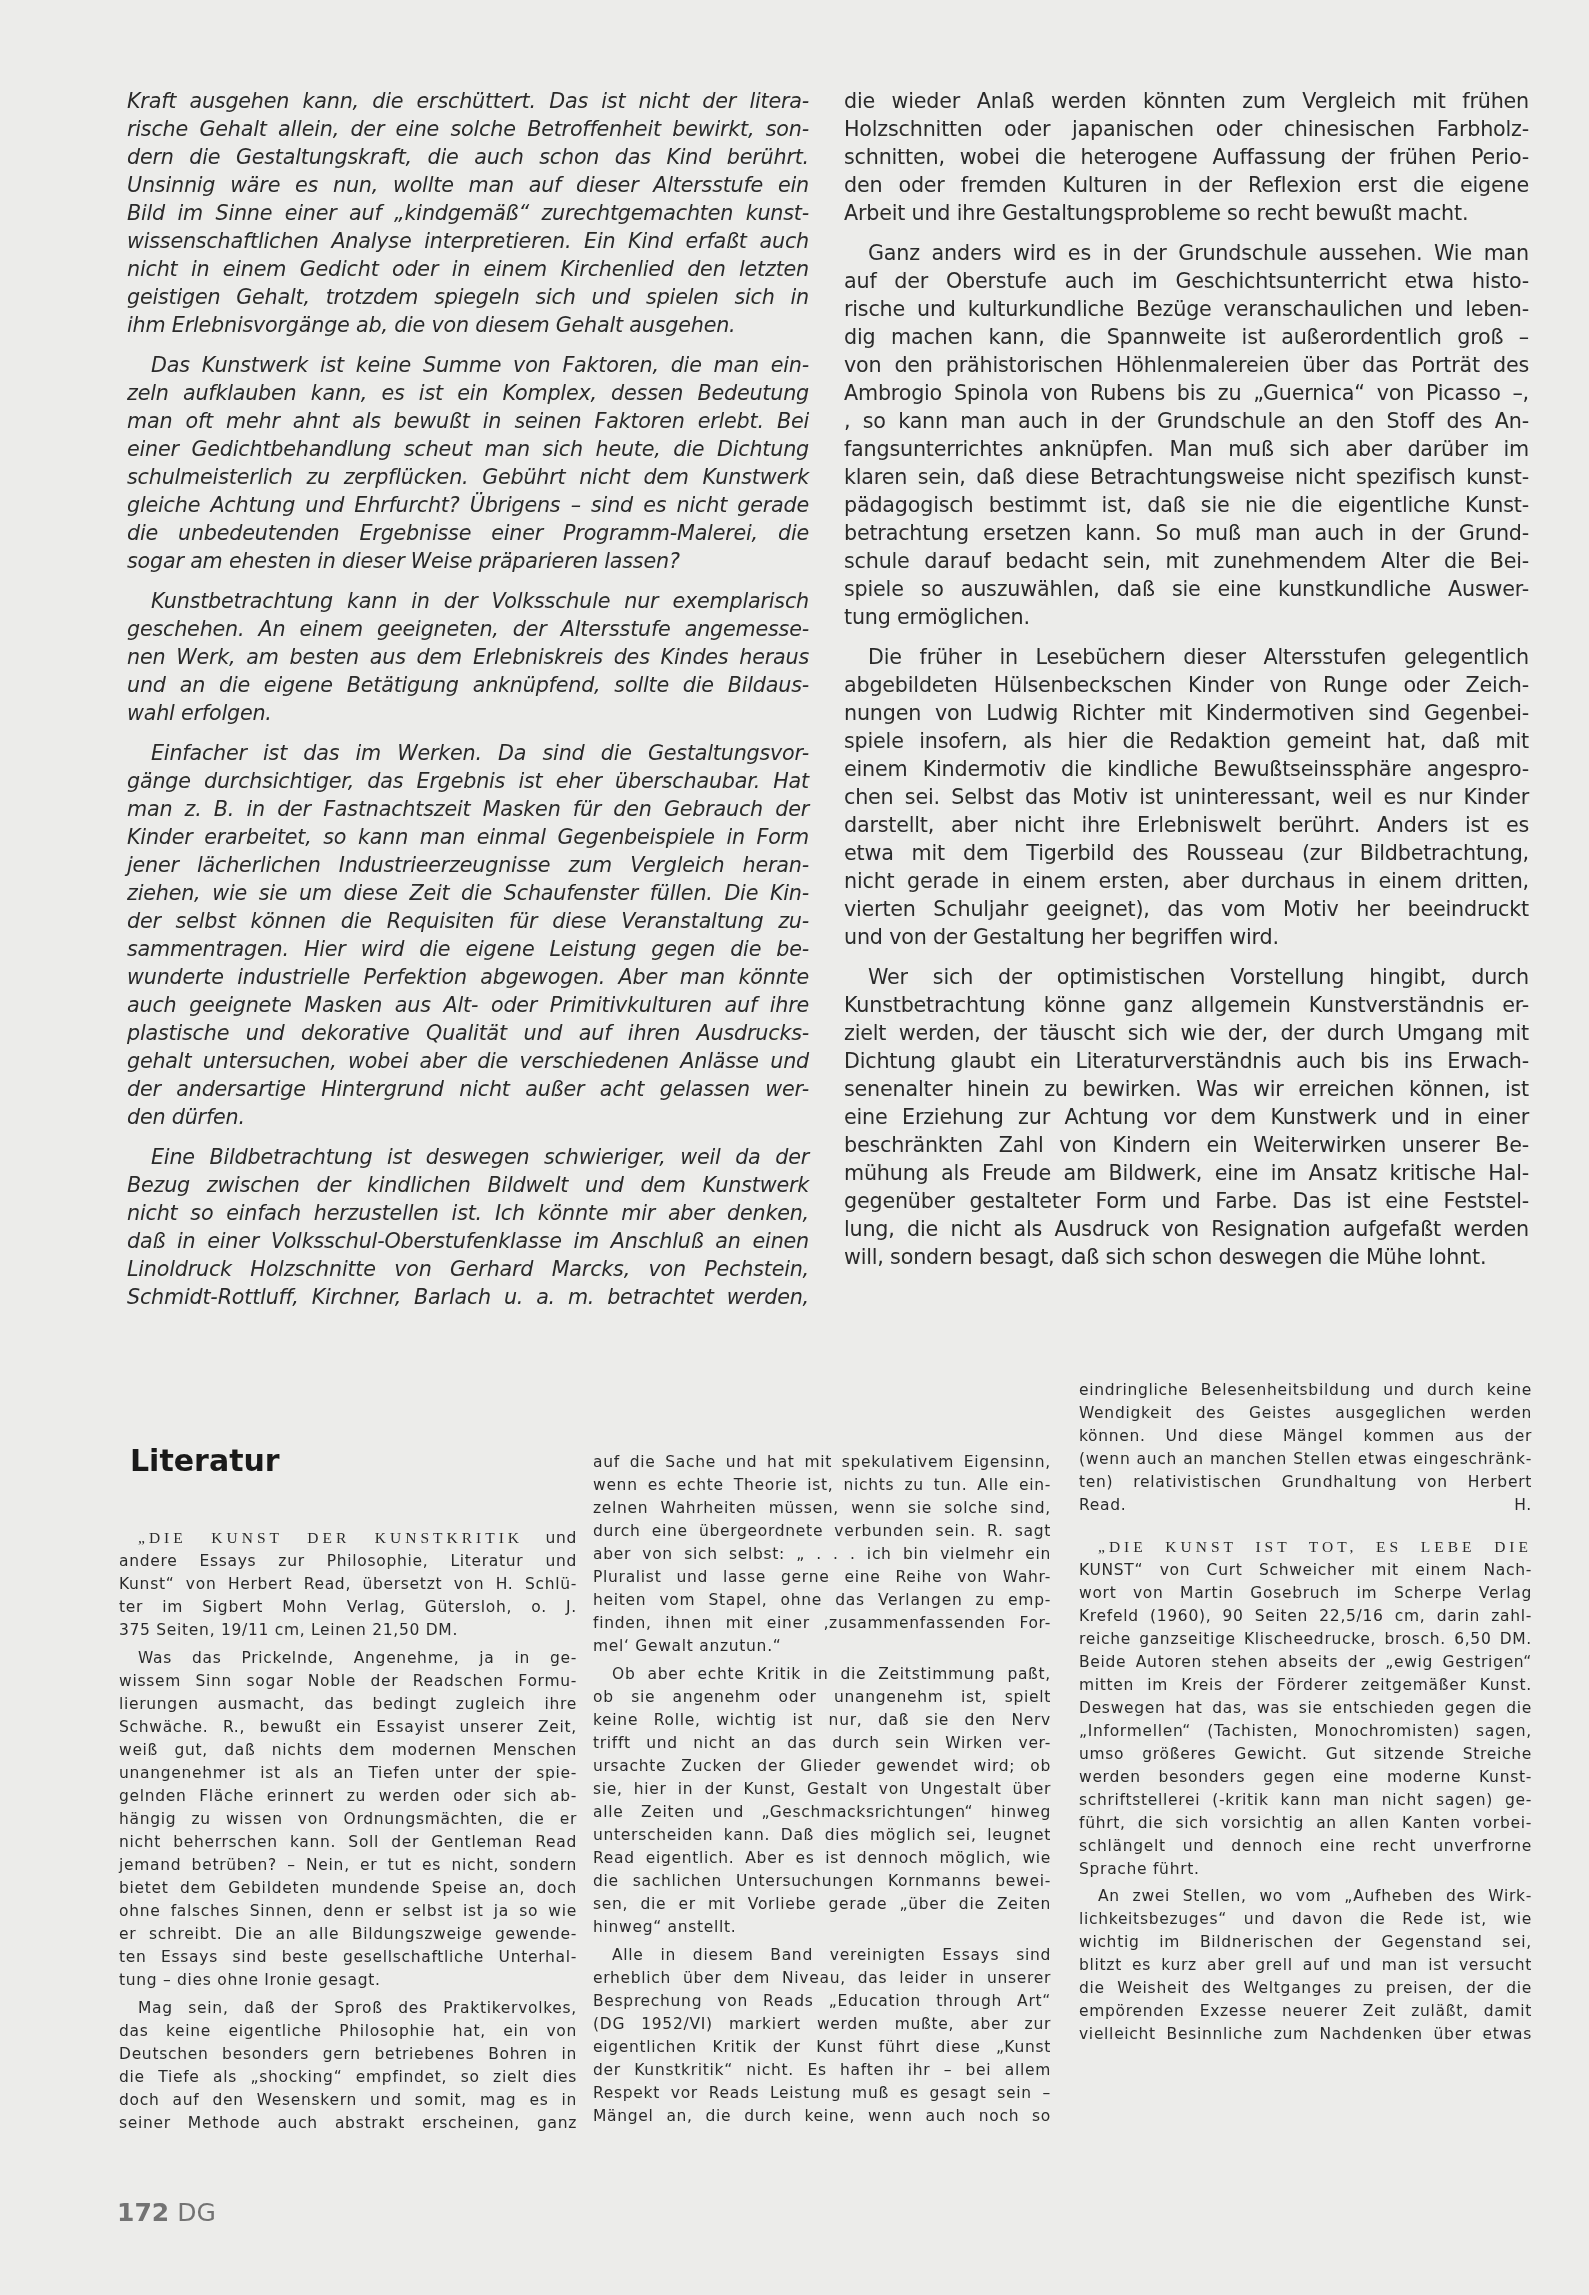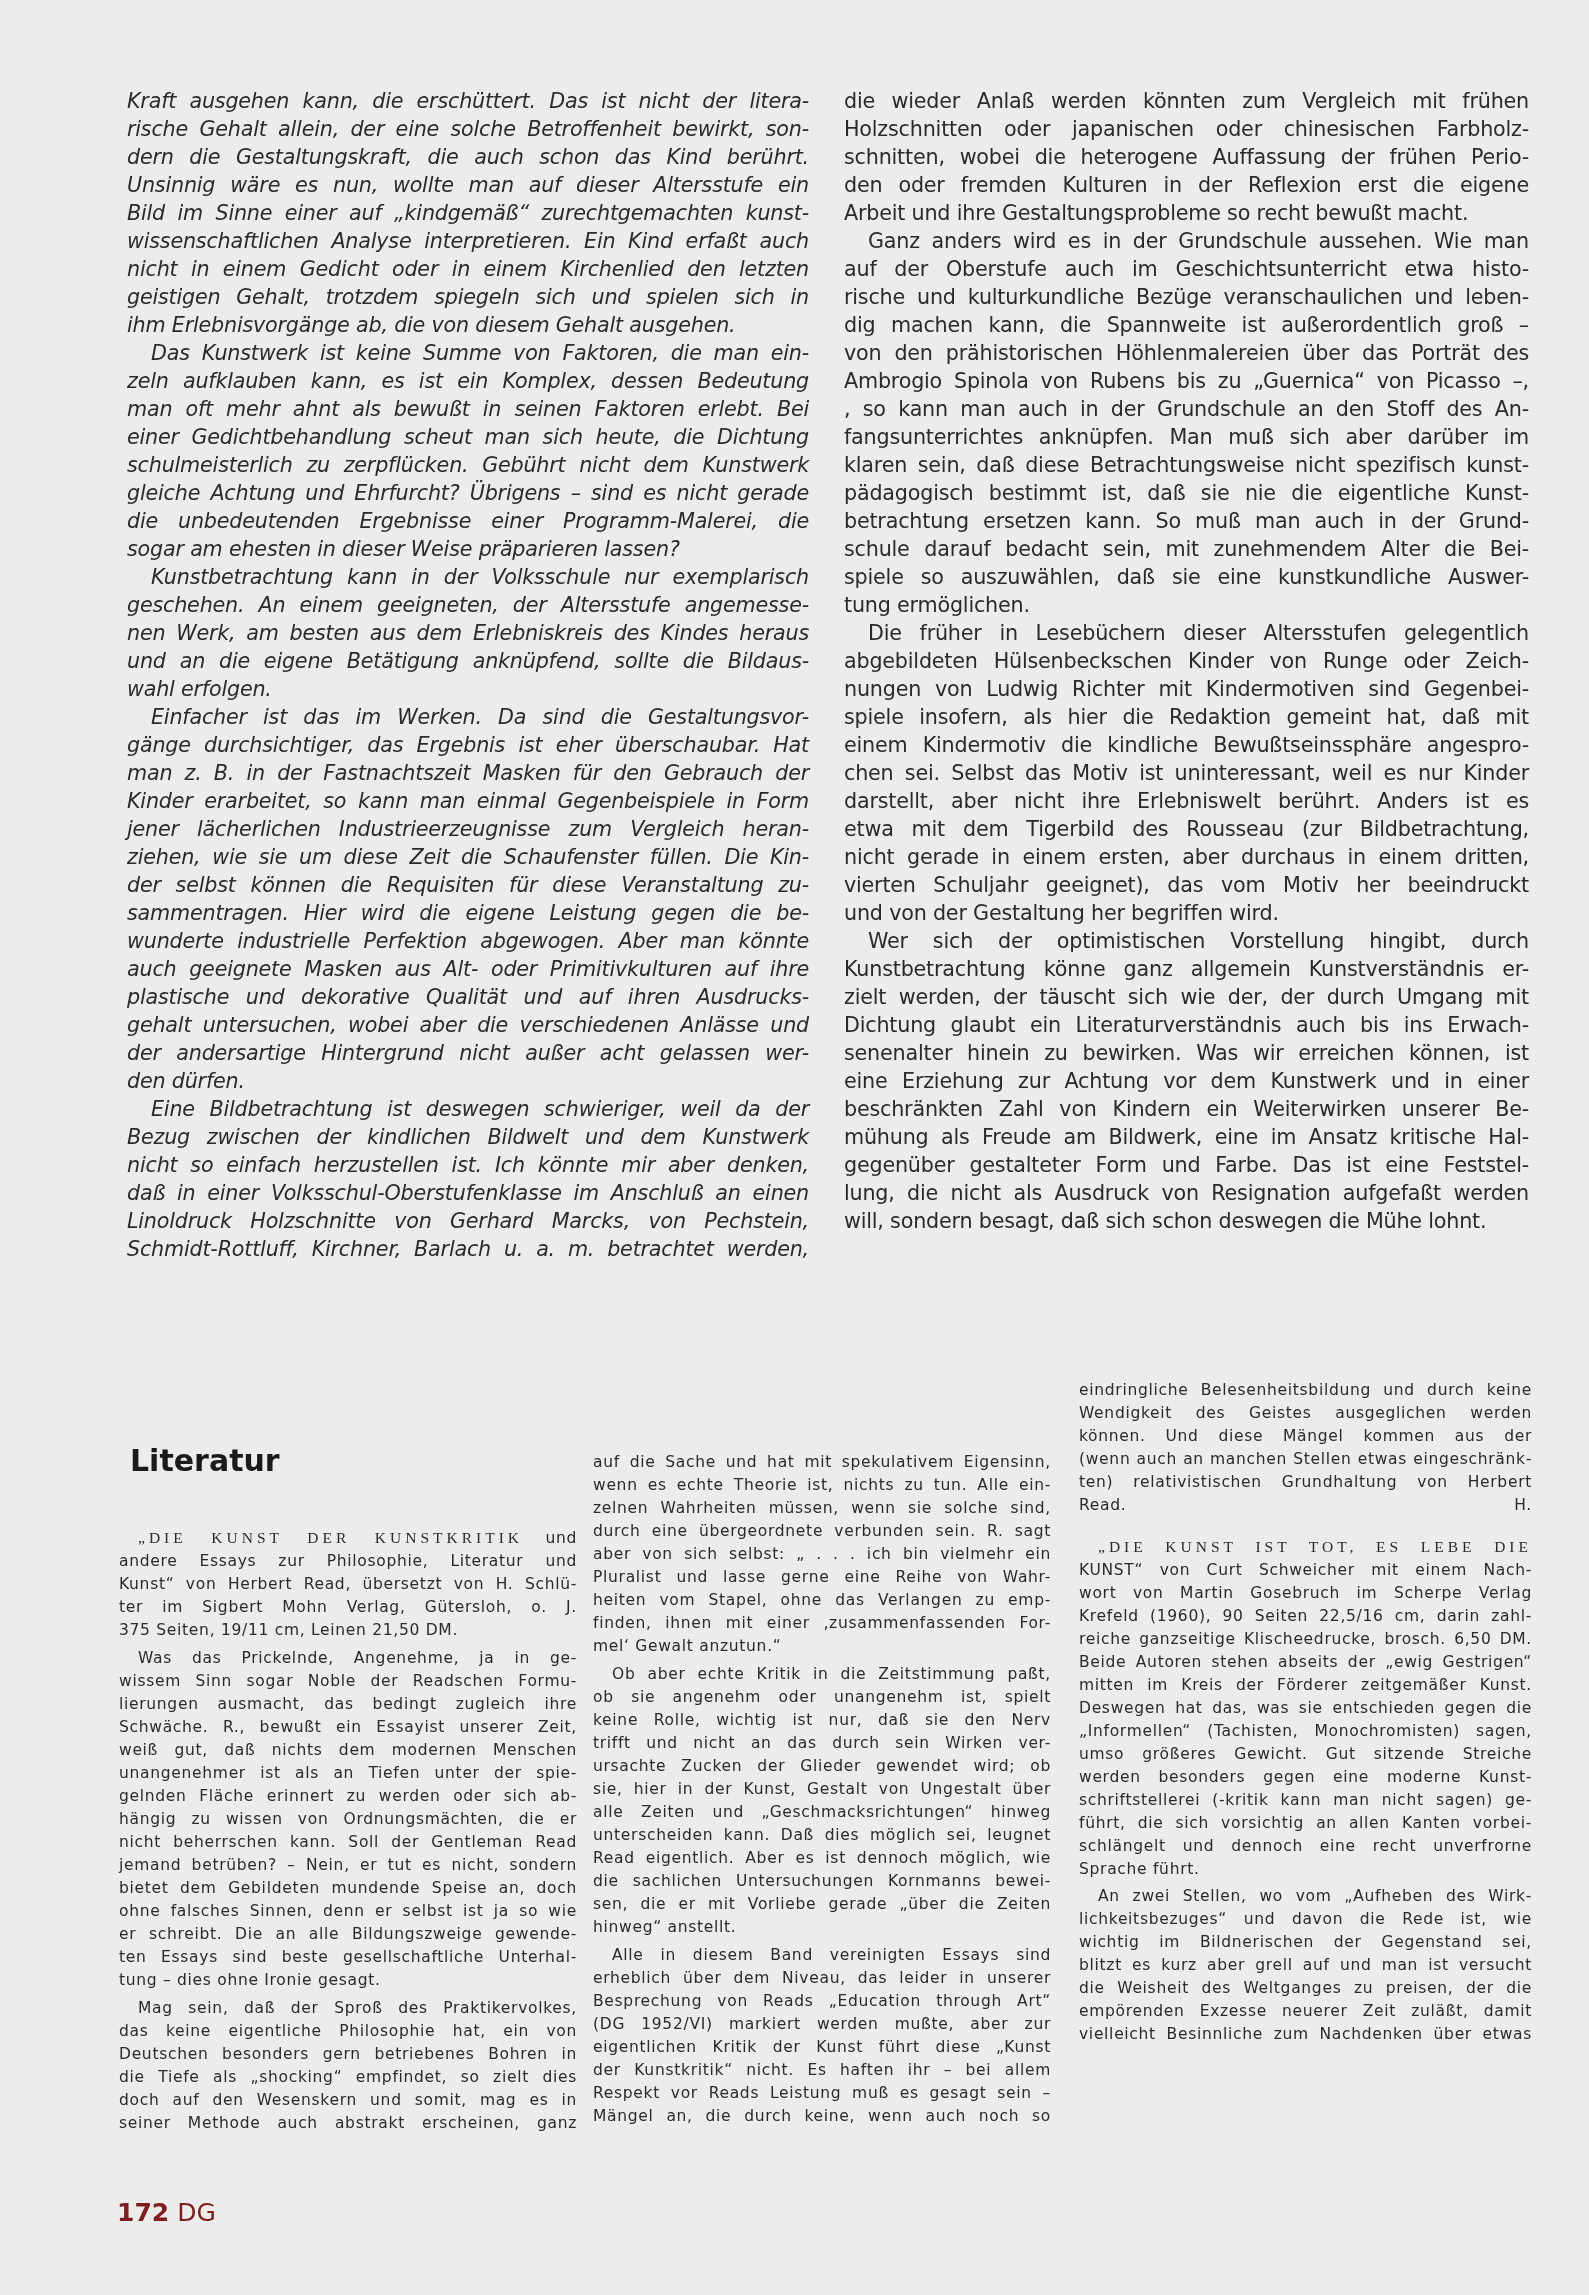--- a/index.html
+++ b/index.html
@@ -15,38 +15,38 @@
   .upper { font-size: 20.7px; line-height: 28px; letter-spacing: -0.2px; }
   .lower { font-size: 15.5px; line-height: 23px; letter-spacing: 0.7px; }
   .line {
     display: block; white-space: nowrap;
     text-align: justify; text-align-last: justify;
   }
   .line.last { text-align-last: left; }
   .line.indent { padding-left: 24px; }
   .lower .line.indent { padding-left: 19px; }
   .para { display: block; }
-  .upper .para + .para { margin-top: 0; }
+  .upper .para + .para { margin-top: 12px; }
   .lower .para + .para { margin-top: 4.8px; }
   .caps { letter-spacing: 4px; font-family: Liberation Serif, serif; }
   .sig { float: right; }
   #col-u1 { left: 127px; top: 87px; width: 682px; font-style: italic; }
   #col-u2 { left: 844px; top: 87px; width: 685px; }
   #lit-heading {
     position: absolute; left: 118px; top: 1443px;
     font-family: "DejaVu Sans", sans-serif; font-weight: bold;
     font-size: 30px; color: #1a1a1a; letter-spacing: 0px; margin-left: 12px;
   }
   #col-l1 { left: 119px; top: 1526px; width: 458px; }
   #col-l2 { left: 593px; top: 1451px; width: 458px; }
   #col-l3 { left: 1079px; top: 1379px; width: 453px; }
   #col-l3 .gap { height: 17.5px; }
   #footer {
     position: absolute; left: 117px; top: 2198px;
-    font-size: 25px; color: #7f1d1d;
+    font-size: 25px; color: #737373;
   }
   #footer .num { font-weight: bold; }
 </style>
 </head>
 <body>
 
 <div id="col-u1" class="col upper">
     <div class="para">
       <span class="line">Kraft ausgehen kann, die erschüttert. Das ist nicht der litera-</span>
       <span class="line">rische Gehalt allein, der eine solche Betroffenheit bewirkt, son-</span>

